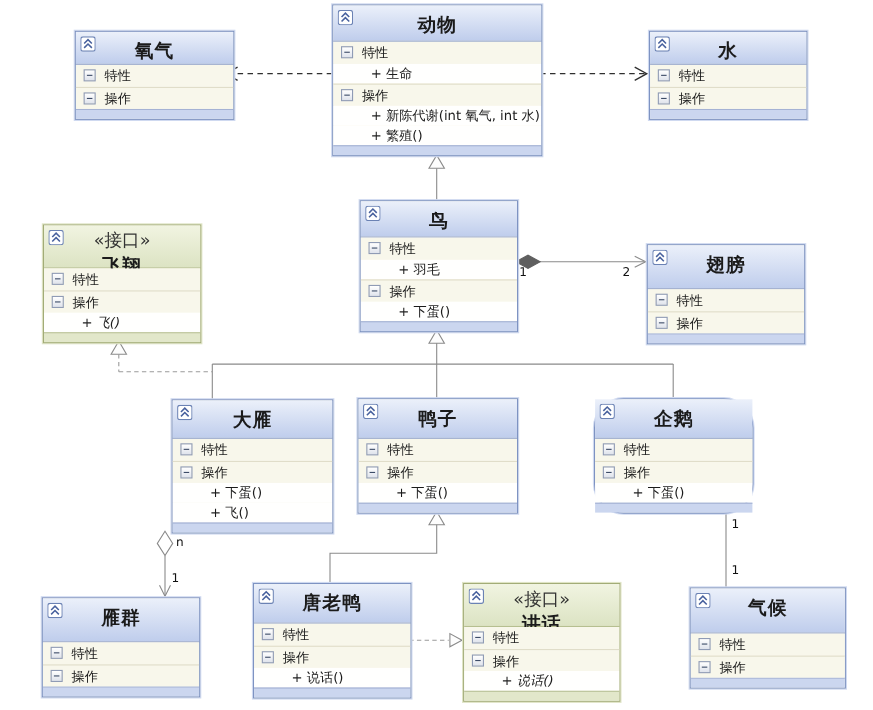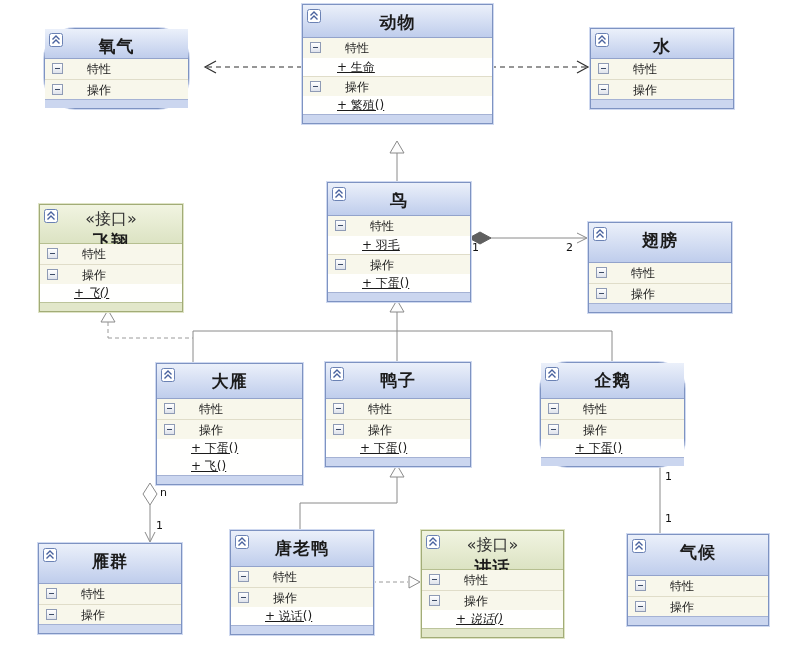--- a/index.html
+++ b/index.html
@@ -10,26 +10,26 @@
            border:1px solid #7e93c2;background:#f8f7eb;box-shadow:0 0 0 1px #cfd9f0;}
   .hdr{height:var(--th,30px);background:linear-gradient(180deg,#ebf0fa 0%,#bfcdec 100%);
        border-bottom:1px solid #93a3cb;position:relative;box-sizing:border-box;}
   .ttl{font-weight:bold;text-align:center;padding-top:6px;font-size:17px;letter-spacing:1px;}
   .stp{font-size:16px;text-align:center;padding-top:4px;color:#333;}
   .stp + .ttl{padding-top:0;}
   .iface{border-color:#a2ac77;box-shadow:0 0 0 1px #dfe4c6;}
   .iface .hdr{background:linear-gradient(180deg,#f1f4e1 0%,#dce3c3 100%);border-bottom:1px solid #b6bf90;}
   .chev{position:absolute;left:4px;top:4px;width:14px;height:14px;cursor:pointer;}
   .sec{height:20px;line-height:20px;background:#f8f7eb;border-top:1px solid #e0ddc9;
-       position:relative;padding-left:42px;box-sizing:border-box;}
+       position:relative;padding-left:26px;box-sizing:border-box;}
   .hdr + .sec{border-top:none;}
   .mi{position:absolute;left:7px;top:4px;width:11px;height:11px;box-sizing:border-box;
       border:1px solid #8f9bb5;background:linear-gradient(#ffffff,#dfe3ec);}
   .mi i{position:absolute;left:2px;top:4px;width:5px;height:1px;background:#3d4c68;}
-  .mem{height:18px;line-height:18px;background:#fffffe;padding-left:34px;text-decoration:underline;}
+  .mem{height:18px;line-height:18px;background:#fffffe;padding-left:34px;}
   .iface .mem span{font-style:italic;}
   .ftr{height:8px;background:#cbd6ef;border-top:1px solid #a5b2d4;}
   .iface .ftr{background:#e2e7ca;border-top:1px solid #bcc49b;}
   .mlabel{position:absolute;z-index:2;font-size:11px;color:#111;line-height:12px;}
 </style>
 </head>
 <body>
 
 <div id="canvas">
 
@@ -81,21 +81,21 @@
     </g>
   </svg>
 
   <span class="mlabel" style="left:472px;top:242px;">1</span>
   <span class="mlabel" style="left:566px;top:242px;">2</span>
   <span class="mlabel" style="left:160px;top:487px;">n</span>
   <span class="mlabel" style="left:156px;top:520px;">1</span>
   <span class="mlabel" style="left:665px;top:471px;">1</span>
   <span class="mlabel" style="left:665px;top:513px;">1</span>
 
-  <div class="uml-box cls" style="left:44px;top:28px;width:143px;border-radius:31px;--th:30px;">
+  <div class="uml-box cls" style="left:68px;top:28px;width:143px;--th:30px;">
     <div class="hdr">
       <span class="chev"><svg width="14" height="14" viewBox="0 0 14 14">
             <rect x="0.5" y="0.5" width="13" height="13" rx="2" fill="#fff" stroke="#6b82b4"></rect>
             <polyline points="3.5,6.5 7,3 10.5,6.5" fill="none" stroke="#49629e" stroke-width="1.4"></polyline>
             <polyline points="3.5,10.5 7,7 10.5,10.5" fill="none" stroke="#49629e" stroke-width="1.4"></polyline>
           </svg></span>
       <div class="ttl">氧气</div>
     </div>
     <div class="sec"><span class="mi">
           <i></i>
@@ -115,20 +115,21 @@
           </svg></span>
       <div class="ttl">动物</div>
     </div>
     <div class="sec"><span class="mi">
           <i></i>
         </span><span>特性</span></div>
     <div class="mem"><span>+ 生命</span></div>
     <div class="sec"><span class="mi">
           <i></i>
         </span><span>操作</span></div>
+    <div class="mem"><span>+ 新陈代谢(int 氧气, int 水)</span></div>
     <div class="mem"><span>+ 繁殖()</span></div>
     <div class="ftr"></div>
   </div>
 
   <div class="uml-box cls" style="left:590px;top:28px;width:142px;--th:30px;">
     <div class="hdr">
       <span class="chev"><svg width="14" height="14" viewBox="0 0 14 14">
             <rect x="0.5" y="0.5" width="13" height="13" rx="2" fill="#fff" stroke="#6b82b4"></rect>
             <polyline points="3.5,6.5 7,3 10.5,6.5" fill="none" stroke="#49629e" stroke-width="1.4"></polyline>
             <polyline points="3.5,10.5 7,7 10.5,10.5" fill="none" stroke="#49629e" stroke-width="1.4"></polyline>

